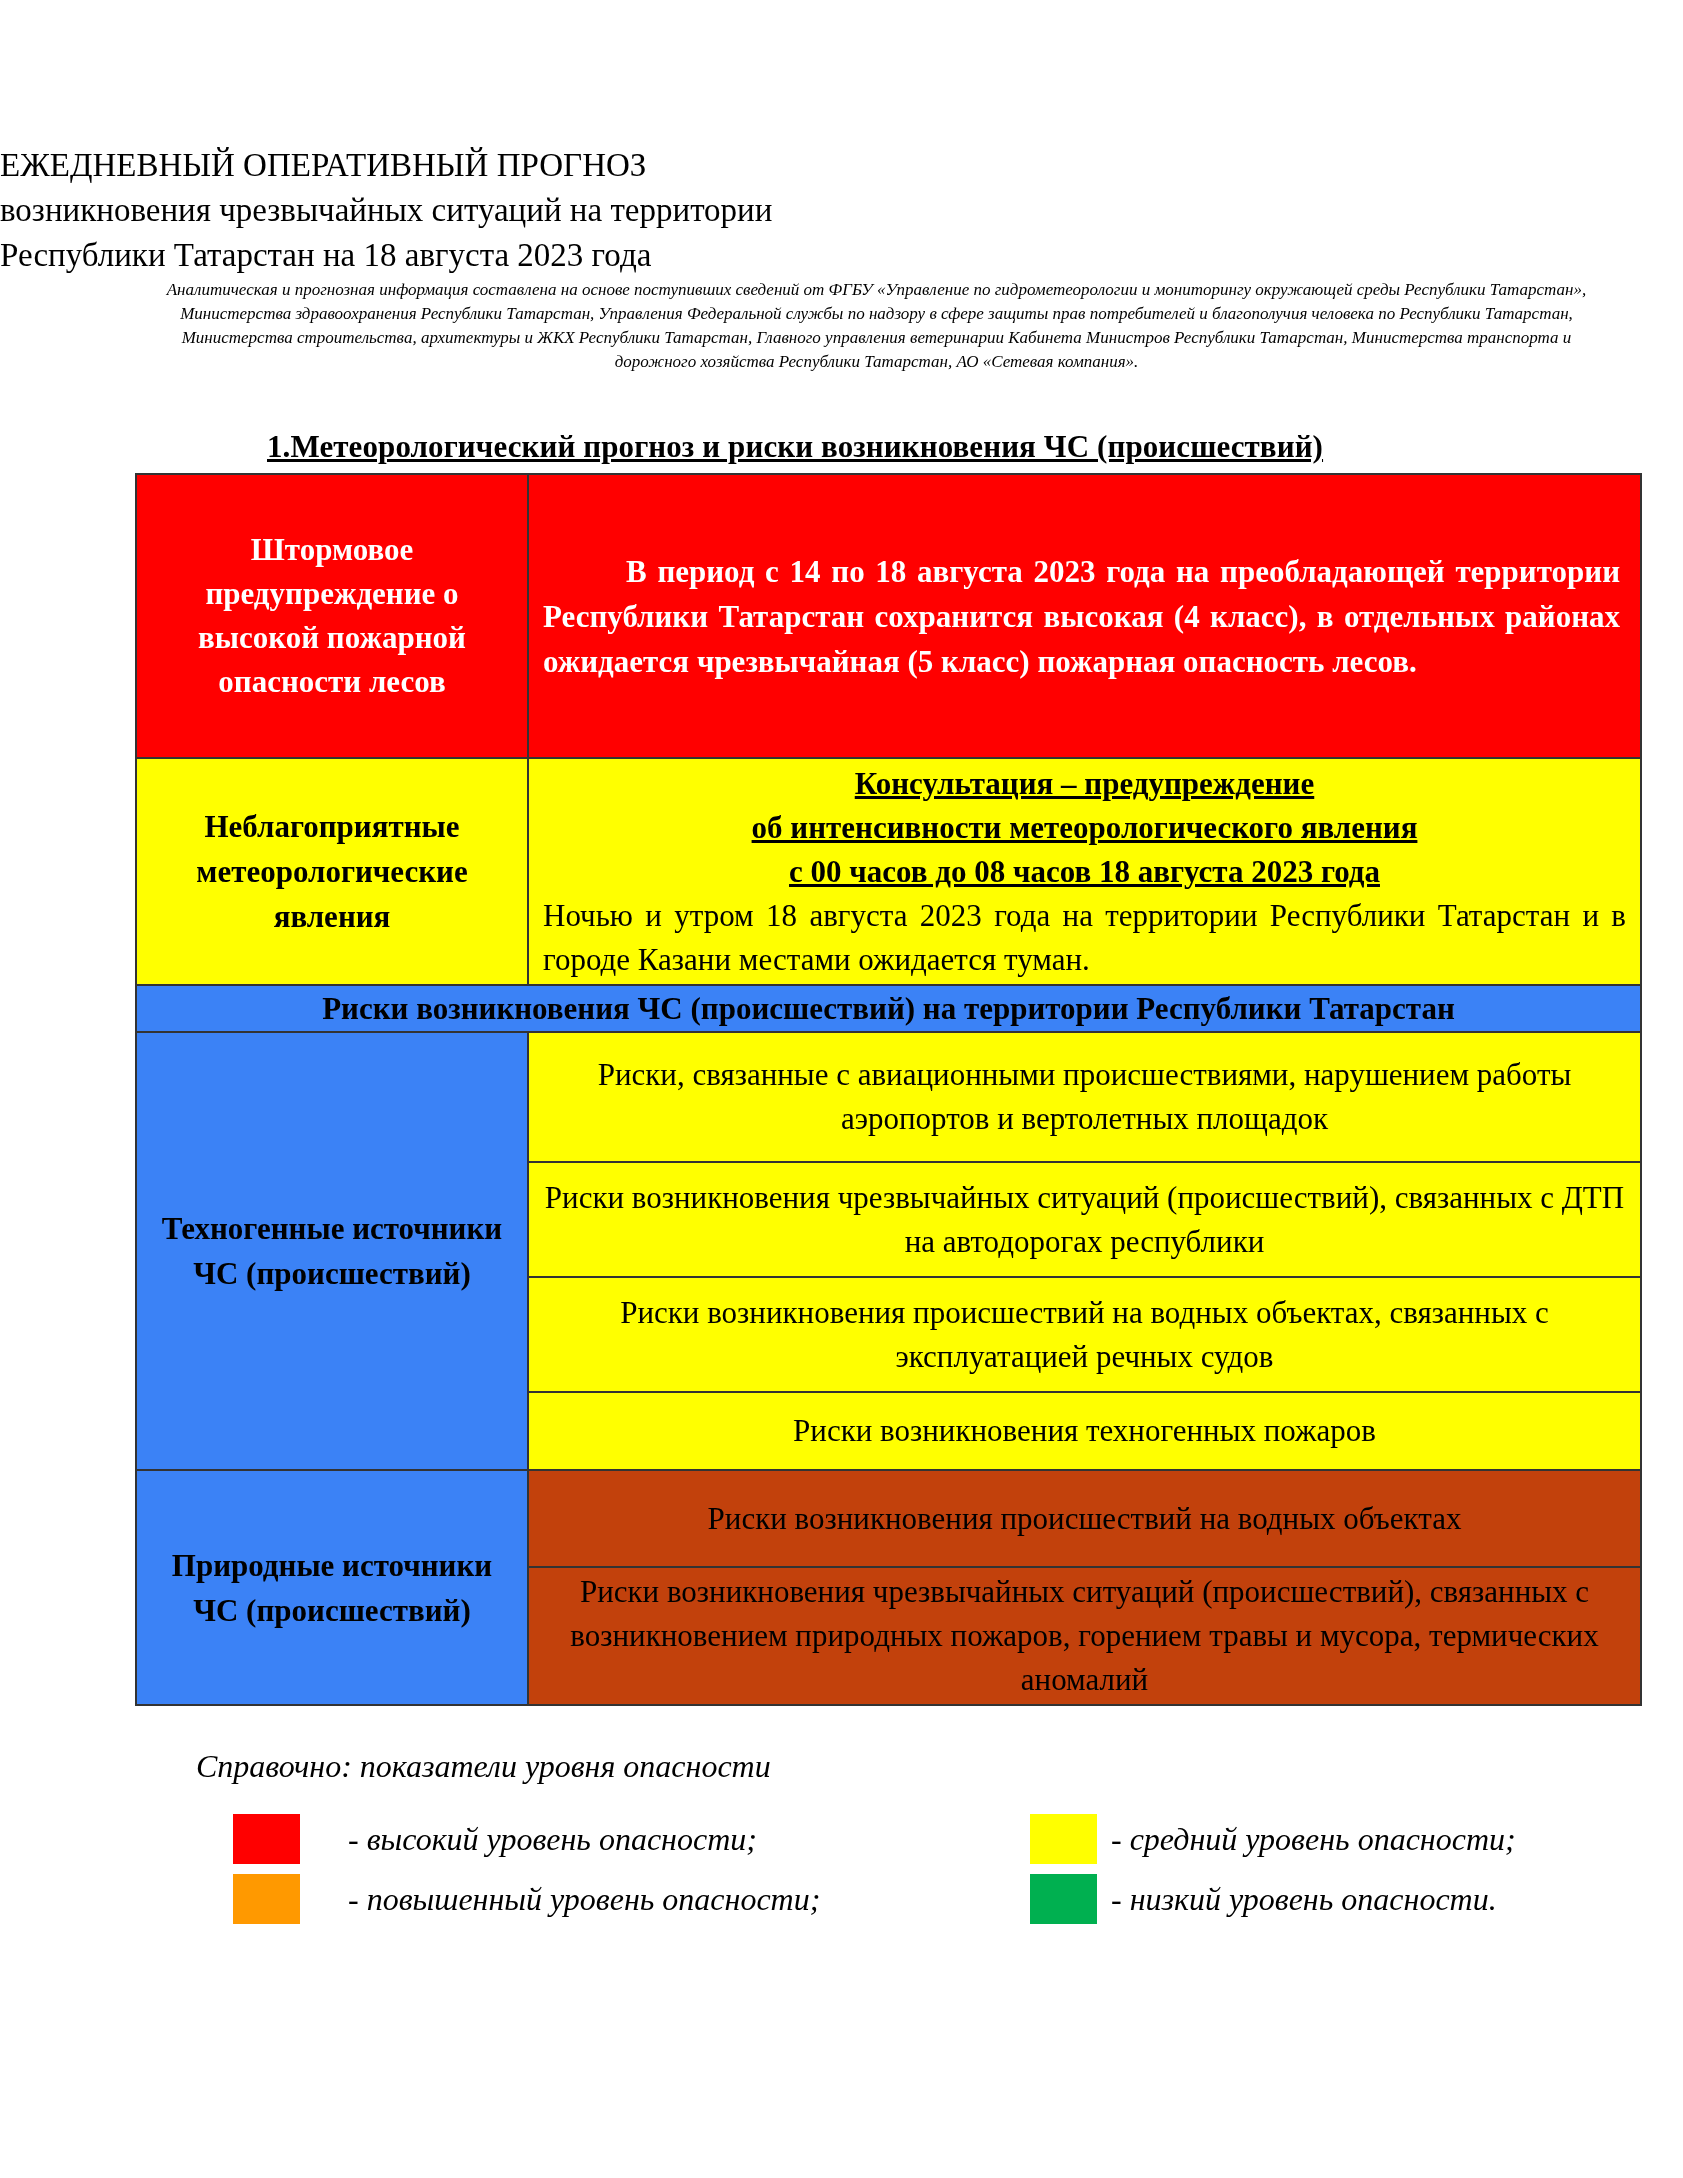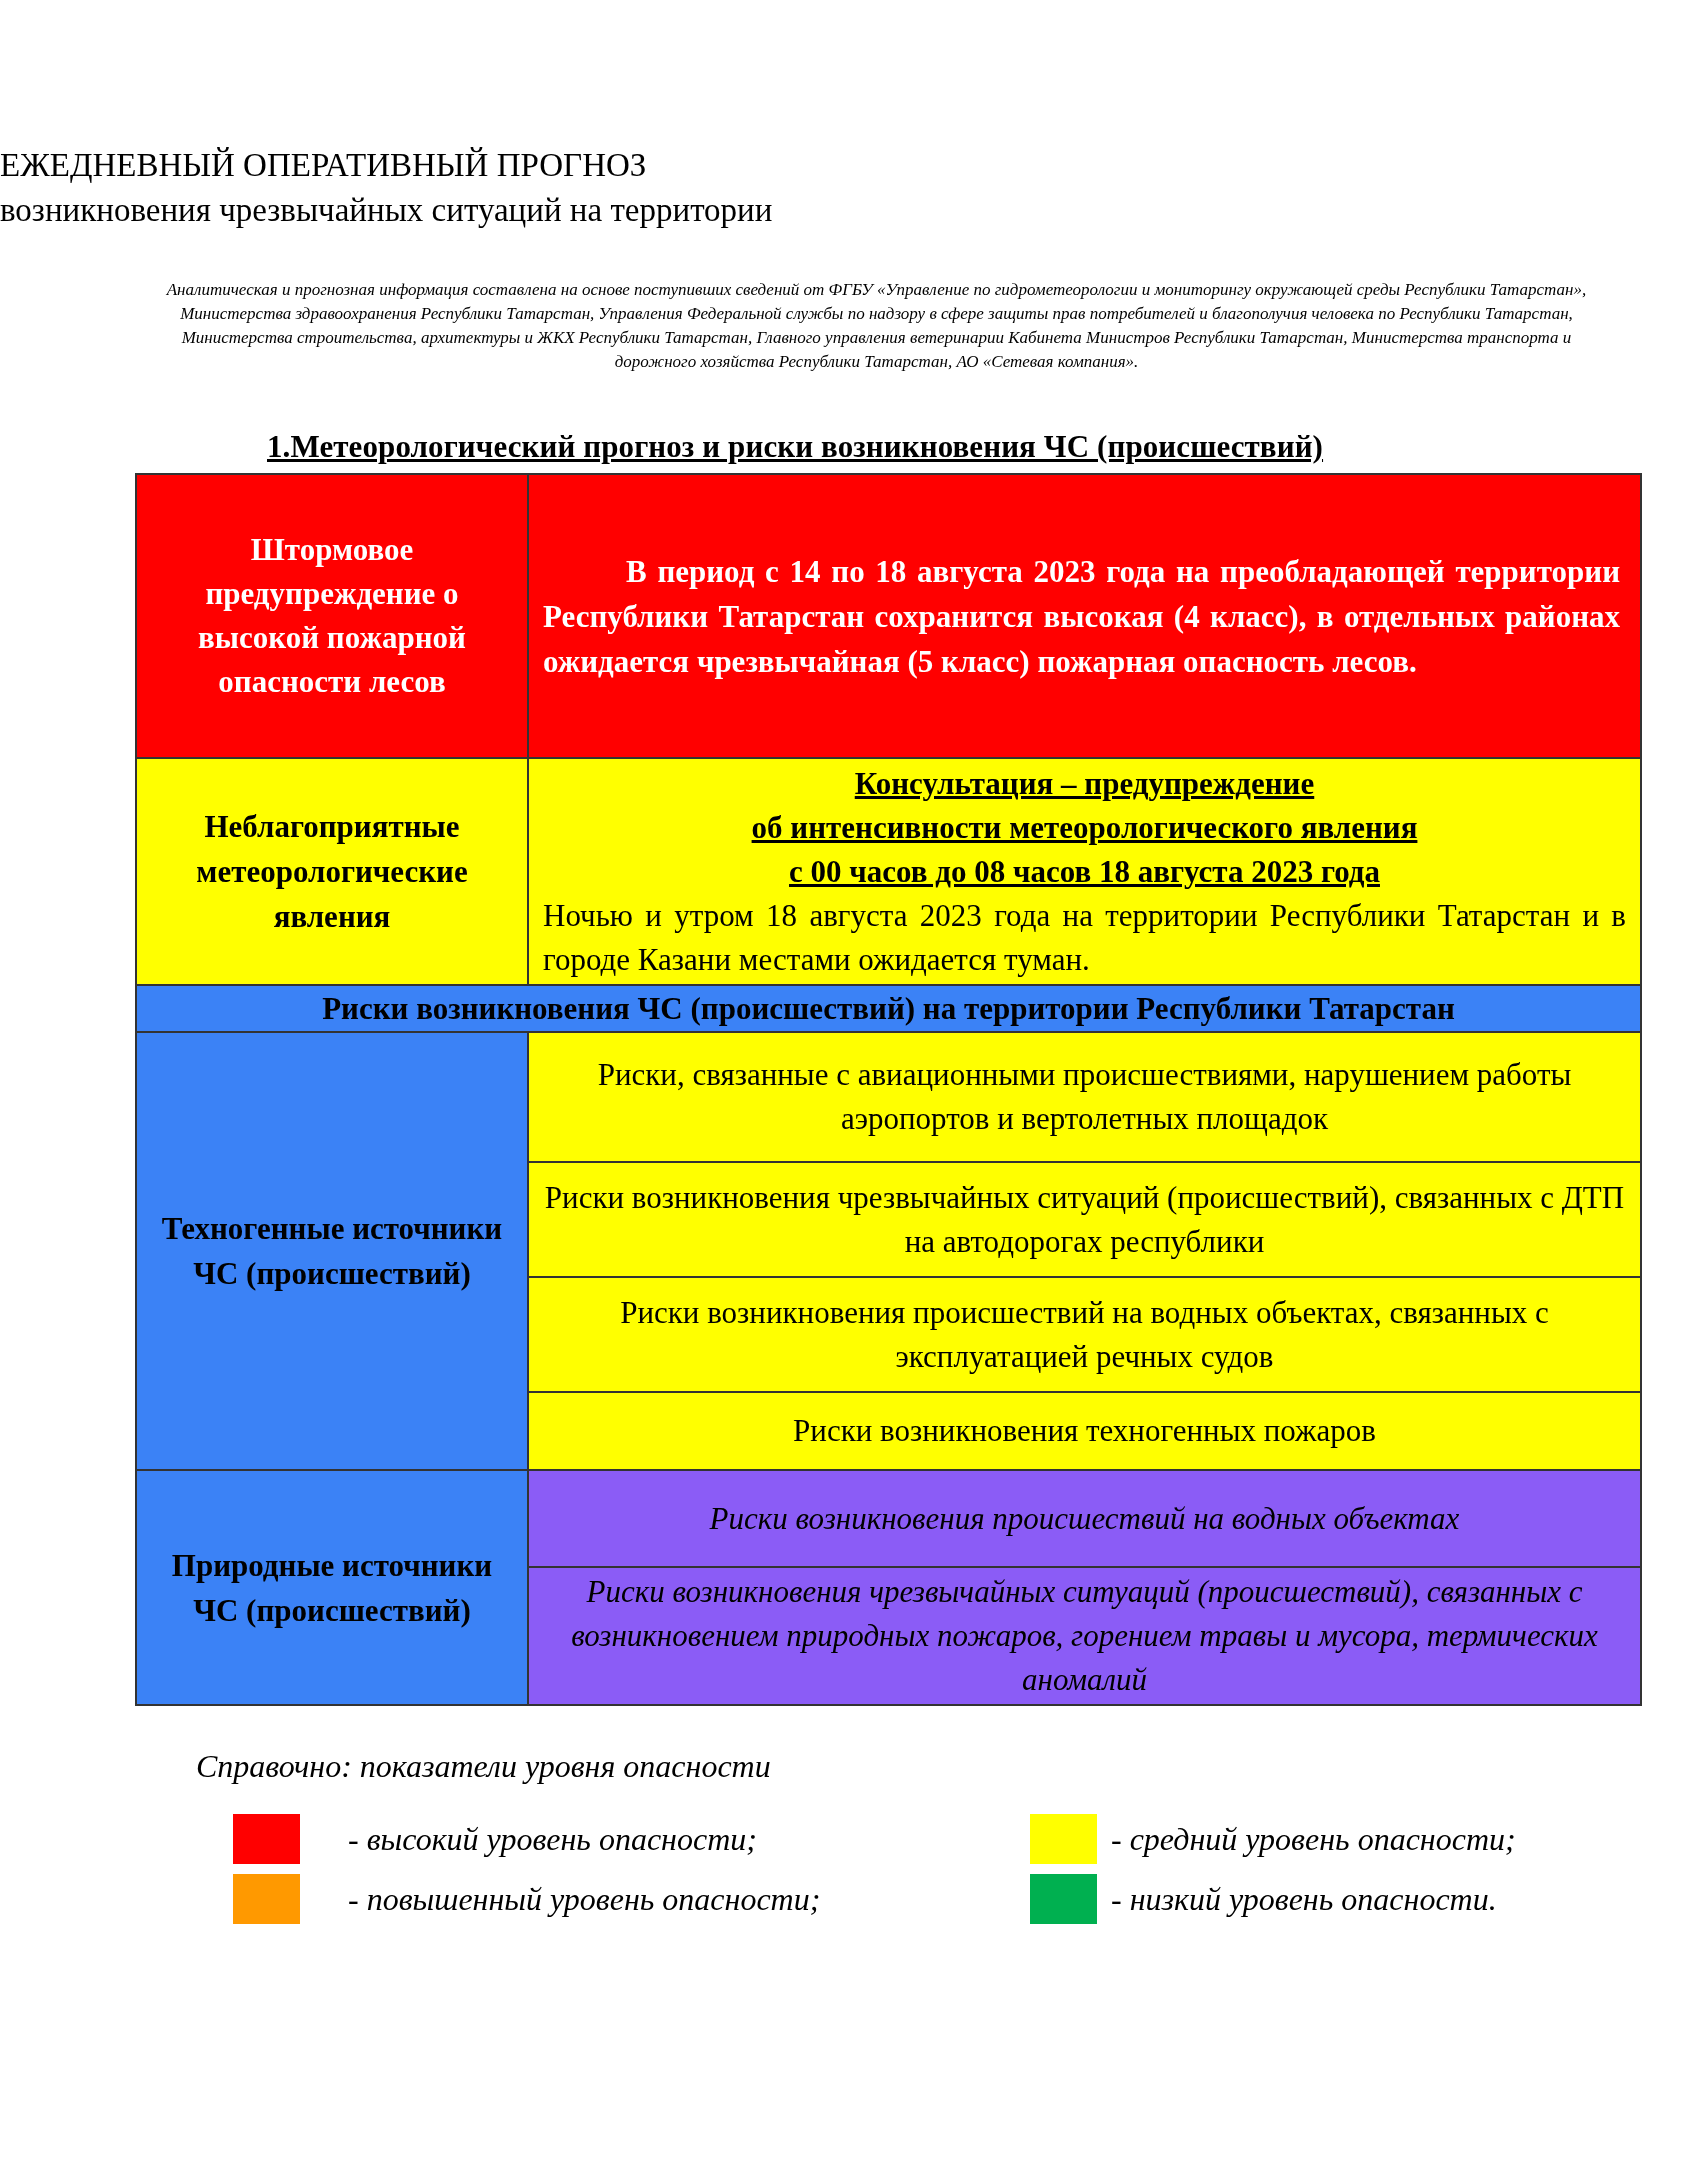--- a/index.html
+++ b/index.html
@@ -16,21 +16,21 @@
                      text-decoration: underline; white-space: nowrap; letter-spacing: 0.1px; }
 
   table.forecast { position: absolute; left: 135px; top: 473px; width: 1505px; border-collapse: collapse;
                    table-layout: fixed; }
   table.forecast td { border: 2px solid #333; padding: 0 14px; vertical-align: middle; }
   col.c1 { width: 392px; }
   col.c2 { width: 1113px; }
 
   .red { background: #ff0000; color: #ffffff; }
   .yellow { background: #ffff00; }
-  .orange { background: #8b5cf6; font-style: italic; }
+  .orange { background: #c2410c; }
   .white { background: #3b82f6; }
 
   .cat-label { text-align: center; font-weight: bold; font-size: 31px; line-height: 45px; }
   .red .cat-label { line-height: 44px; }
 
   .warning-text { font-weight: bold; font-size: 31px; line-height: 45px; text-align: justify;
                   text-indent: 83px; padding-right: 6px; }
 
   .consult-head { text-align: center; font-weight: bold; text-decoration: underline; font-size: 31px; line-height: 44px; }
   .consult-body { font-size: 31px; line-height: 44px; text-align: justify; }
@@ -54,20 +54,21 @@
   .swatch { width: 67px; height: 50px; display: inline-block; }
   .legend-label { font-style: italic; font-size: 32px; margin-left: 48px; white-space: nowrap; }
   .legend-item.right .legend-label { margin-left: 14px; }
 </style>
 </head>
 <body>
 
 <div class="title-block">
   <span class="title-line">ЕЖЕДНЕВНЫЙ ОПЕРАТИВНЫЙ ПРОГНОЗ</span>
   <span class="title-line">возникновения чрезвычайных ситуаций на территории</span>
+  <span class="title-line">Республики Татарстан на 18 августа 2023 года</span>
 </div>
 
 <div class="source-info">Аналитическая и прогнозная информация составлена на основе поступивших сведений от ФГБУ «Управление по гидрометеорологии и мониторингу окружающей среды Республики Татарстан»,  Министерства здравоохранения Республики Татарстан, Управления Федеральной службы по надзору в сфере защиты прав потребителей и благополучия человека по Республики Татарстан, Министерства строительства, архитектуры и ЖКХ Республики Татарстан, Главного управления ветеринарии Кабинета Министров Республики Татарстан, Министерства транспорта и дорожного хозяйства Республики Татарстан, АО «Сетевая компания».</div>
 
 <div class="section-heading">1.Метеорологический прогноз и риски возникновения ЧС (происшествий)</div>
 
 <table class="forecast">
   <colgroup>
       <col class="c1">
       <col class="c2">

